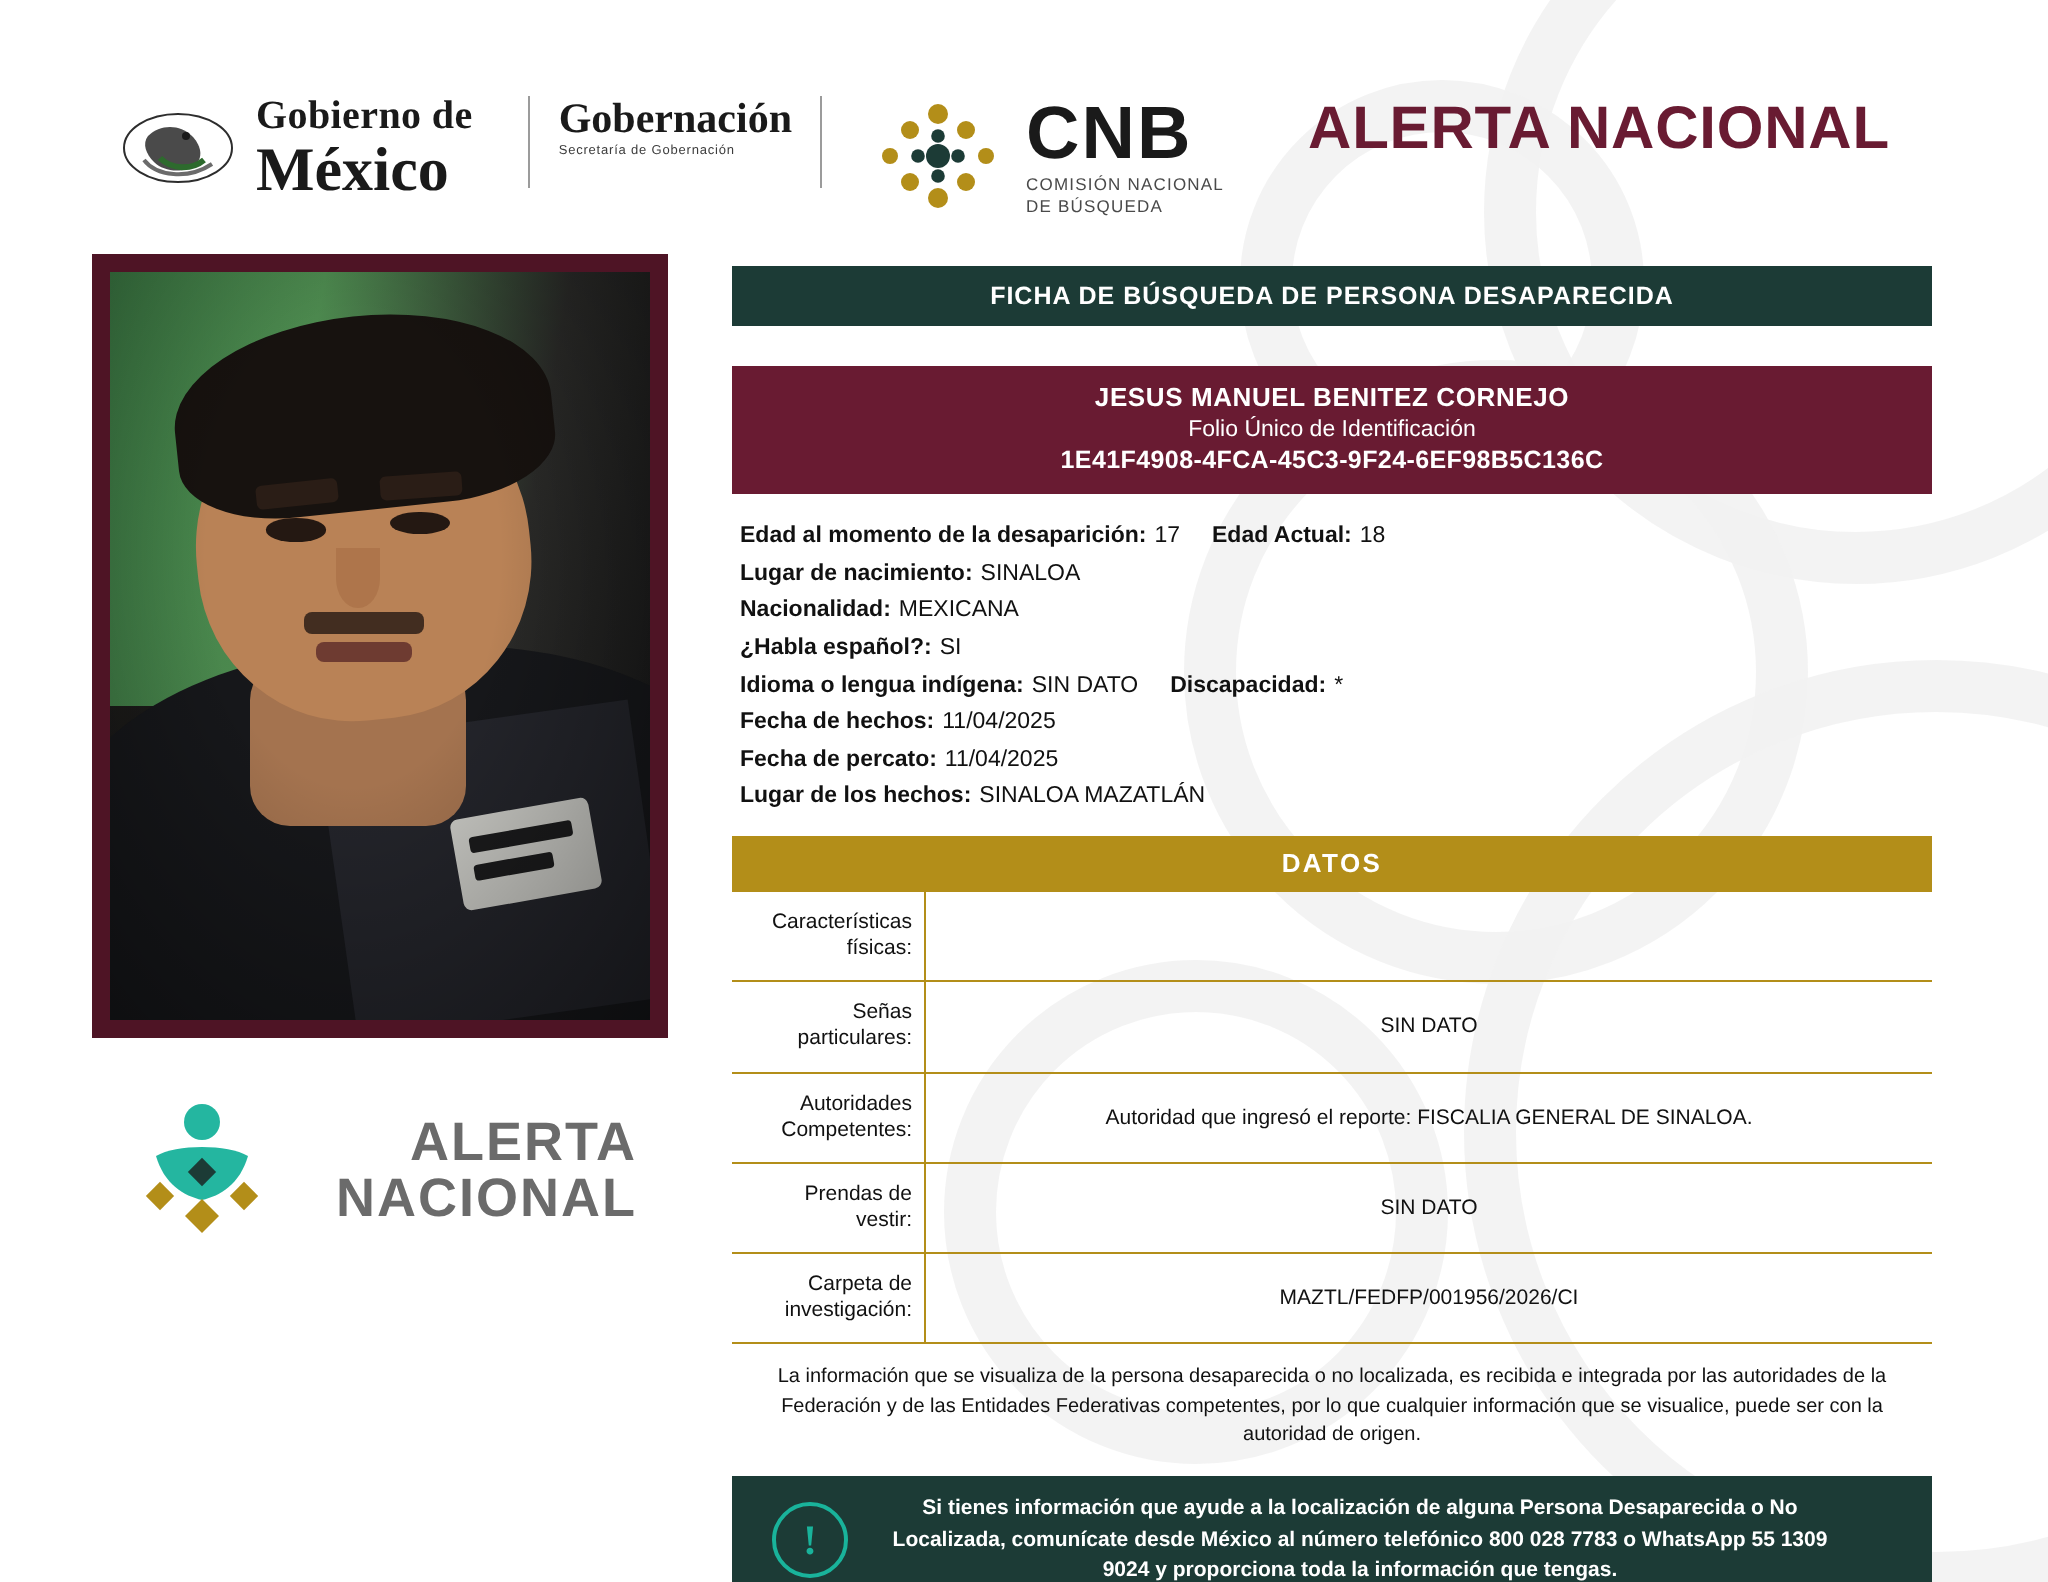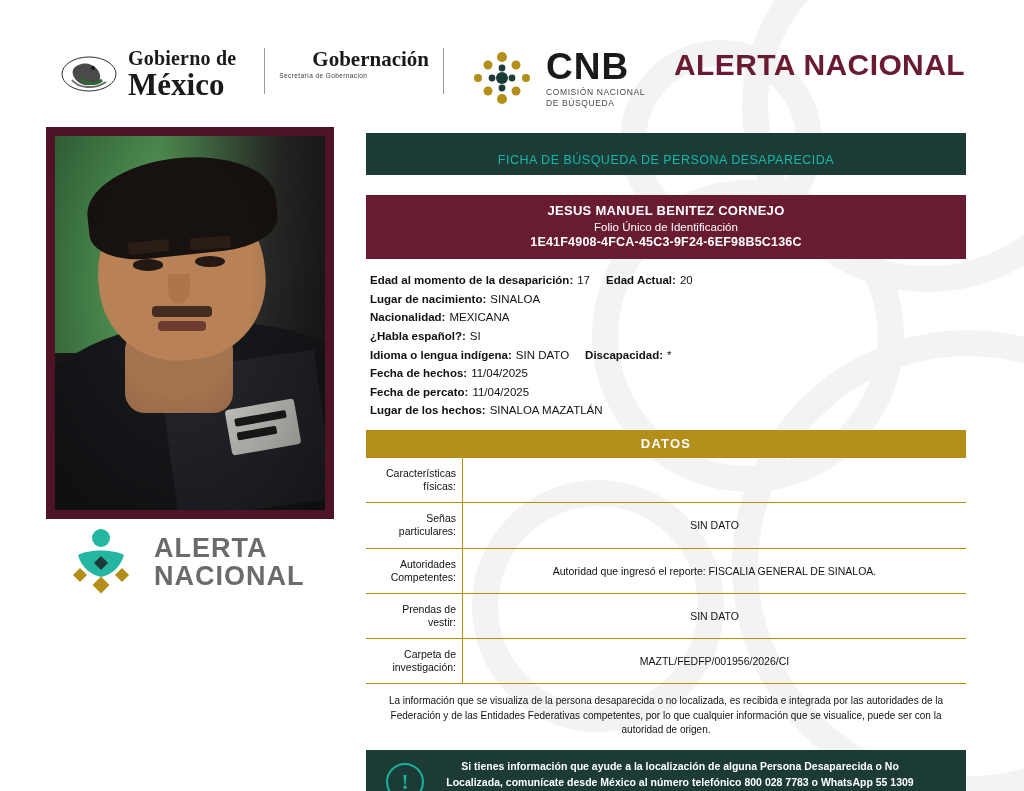--- a/index.html
+++ b/index.html
@@ -85,21 +85,20 @@
     height: 46px;
     background: #9b9b9b;
     margin: 0 14px;
   }
   .gobernacion .l1 {
     font-family: "Liberation Serif", serif;
     font-size: 21px;
     font-weight: 700;
     color: #1a1a1a;
     line-height: 1.05;
-    margin-left: 33px;
   }
   .gobernacion .l2 {
     font-size: 6.5px;
     letter-spacing: .4px;
     color: #3c3c3c;
     margin-top: 2px;
   }
   .cnb-block {
     display: flex;
     align-items: center;
@@ -116,21 +115,21 @@
     color: #1a1a1a;
   }
   .cnb-text .l2 {
     font-size: 8.5px;
     color: #4a4a4a;
     letter-spacing: .6px;
     line-height: 1.25;
     margin-top: 2px;
   }
   .alerta-title {
-    margin-left: 29px;
+    margin-left: 42px;
     font-size: 30px;
     font-weight: 700;
     color: #691b32;
     letter-spacing: .4px;
     white-space: nowrap;
   }
 
   
   .photo-frame {
     position: absolute;
@@ -165,51 +164,52 @@
   .p-eye-r { position:absolute; left:52%; top:32%; width:11%; height:3%; background:#241812; border-radius:50%;}
   .p-nose { position:absolute; left:42%; top:37%; width:8%; height:8%; background:#a86f45; border-radius:0 0 50% 50%; opacity:.65;}
   .p-mous { position:absolute; left:36%; top:45.5%; width:22%; height:3%; background:#2d1f16; border-radius:4px; opacity:.85;}
   .p-mouth { position:absolute; left:38%; top:49.5%; width:18%; height:2.6%; background:#6e3b31; border-radius:4px;}
   .p-shadow { position:absolute; inset:0; background:radial-gradient(ellipse at 45% 38%, rgba(0,0,0,0) 35%, rgba(0,0,0,.42) 100%); }
 
   
   .alerta-logo {
     position: absolute;
     left: 62px;
-    top: 522px;
+    top: 545px;
     width: 270px;
     height: 80px;
     display: flex;
     align-items: center;
-    gap: 14px;
+    gap: 28px;
+    text-align: right;
   }
   .al-mark { width: 78px; height: 74px; position: relative; }
   .al-text {
     font-size: 27px;
     font-weight: 700;
     color: #6b6b6b;
     line-height: 1.05;
     letter-spacing: 1px;
   }
 
   
   .right {
     position: absolute;
     left: 366px;
     top: 133px;
     width: 600px;
   }
   .bar-dark {
     background: #1c3b36;
-    color: #14b8a6;
+    color: #ffffff;
     text-align: center;
     font-size: 12.5px;
-    font-weight: 400;
+    font-weight: 700;
     letter-spacing: .5px;
-    padding: 20px 0 8px;
+    padding: 8px 0 8px;
   }
   .bar-name {
     background: #691b32;
     color: #ffffff;
     text-align: center;
     padding: 8px 0 10px;
     margin-top: 20px;
   }
   .bar-name .n1 { font-size: 13px; font-weight: 700; letter-spacing: .3px; }
   .bar-name .n2 { font-size: 11.5px; margin-top: 3px; }
@@ -423,21 +423,21 @@
     <div class="bar-dark">FICHA DE BÚSQUEDA DE PERSONA DESAPARECIDA</div>
 
     <div class="bar-name">
       <div class="n1">JESUS MANUEL BENITEZ CORNEJO</div>
       <div class="n2">Folio Único de Identificación</div>
       <div class="n3">1E41F4908-4FCA-45C3-9F24-6EF98B5C136C</div>
     </div>
 
     <div class="facts">
       <div class="row">
-        <b>Edad al momento de la desaparición:</b><span class="val">17</span><span class="gap"></span><b>Edad Actual:</b><span class="val">20</span>
+        <b>Edad al momento de la desaparición:</b><span class="val">17</span><span class="gap"></span><b>Edad Actual:</b><span class="val">18</span>
       </div>
       <div class="row">
         <b>Lugar de nacimiento:</b><span class="val">SINALOA</span>
       </div>
       <div class="row">
         <b>Nacionalidad:</b><span class="val">MEXICANA</span>
       </div>
       <div class="row">
         <b>¿Habla español?:</b><span class="val">SI</span>
       </div>

